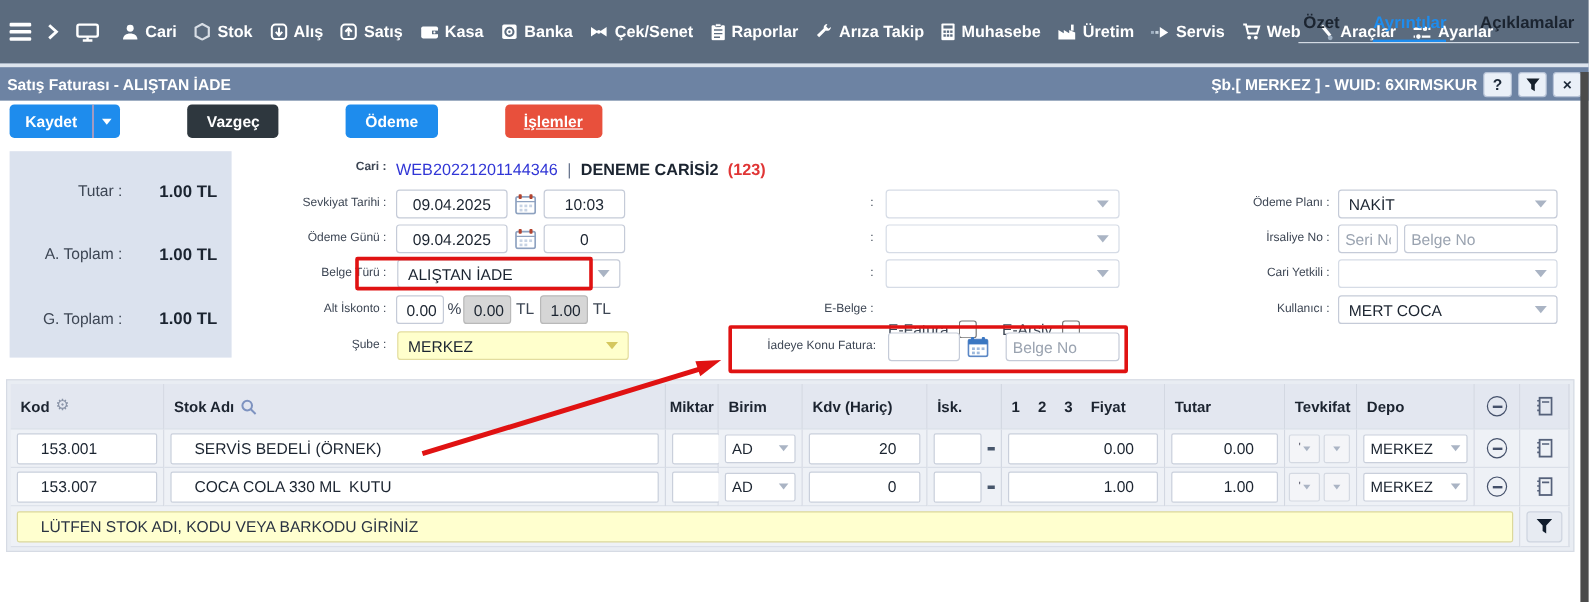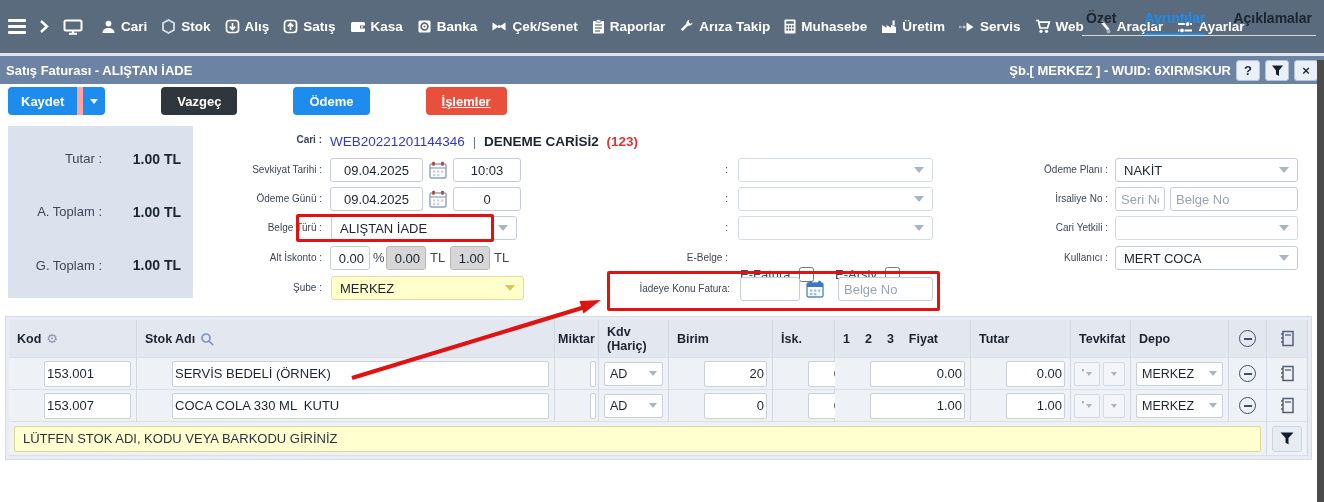--- a/index.html
+++ b/index.html
@@ -21,21 +21,21 @@
               display:flex; align-items:center; justify-content:space-between; padding:0 6px; }
   .tb-right { display:flex; align-items:center; gap:5px; }
   .tb-btn { width:24px; height:21px; background:#eaf0f8; border:1px solid #b6c2d6; border-radius:3px;
             color:#1c2838; font-weight:bold; font-size:13px; display:flex; align-items:center; justify-content:center; cursor:pointer; }
 
   
   .toolbar { position:absolute; left:0; top:84px; width:1324px; height:34px; background:#fff; display:flex; align-items:center; padding-left:8px; }
   .btn { height:28px; border-radius:4px; color:#fff; font-weight:bold; font-size:13px;
          display:flex; align-items:center; justify-content:center; cursor:pointer; padding:0 16px;margin-left:48px; }
   .btn-save-wrap { display:flex; height:28px; border-radius:4px; overflow:hidden; background:#1e8ced; margin-right:8px; cursor:pointer; }
-  .btn-save-main { padding:0 13px; color:#fff; font-weight:bold; font-size:13px; display:flex; align-items:center; border-right:6px solid #fca5a5;text-align:right; }
+  .btn-save-main { padding:0 13px; color:#fff; font-weight:bold; font-size:13px; display:flex; align-items:center; border-right:1px solid #fca5a5;text-align:right; }
   .btn-save-caret { width:22px; display:flex; align-items:center; justify-content:center; }
   .caret-down { width:0; height:0; border-left:4px solid transparent; border-right:4px solid transparent; border-top:5px solid #fff; }
   .btn-dark { background:#2e373e; margin-right:8px; }
   .btn-blue { background:#1e8ced; margin-right:8px; }
   .btn-red  { background:#e8503c;text-decoration:underline; }
   .tabs { position:absolute; right:8px; top:10px; display:flex; align-items:flex-end; gap:28px;
           border-bottom:1px solid #d3dae3; padding:0 4px; }
   .tab { font-size:14px; font-weight:bold; color:#1b2430; padding-bottom:7px; border-bottom:2px solid transparent; cursor:pointer; }
   .tab.active { color:#1e8ced; border-bottom-color:#1e8ced; }
 
@@ -75,34 +75,34 @@
   .chkrow input { width:15px; height:15px; margin-left:8px; cursor:pointer; }
 
   
   .table-wrap { position:absolute; left:5px; top:316px; width:1307px; background:#e9edf3;
                 border:1px solid #d6dbe4; padding:3px; }
   .grid { display:grid; grid-template-columns:128px 418px 44px 70px 104px 62px 136px 100px 60px 98px 38px 41px; }
   .g-cell { border-right:1px solid #d3d8e2; border-bottom:1px solid #dadfe8; display:flex; align-items:center; padding:3px 5px; background:#eef1f6; }
   .g-head { height:38px; background:#e3e7f0; font-weight:bold; font-size:12.5px; color:#1c2430; padding:0 8px; gap:5px; }
   .g-body { height:32px; }
   .cell-inp { width:100%; height:26px; border:1px solid #c9cfdb; border-radius:2px; background:#fff;
-              font-family:inherit; font-size:13px; color:#1b2430; padding:0 2px;margin-left:30px; }
+              font-family:inherit; font-size:13px; color:#1b2430; padding:0 19px; }
   .cell-inp.right { text-align:right; }
   .cell-dd { width:100%; height:24px; border:1px solid #c9cfdb; border-radius:2px; background:#fff;
              display:flex; align-items:center; justify-content:space-between; padding:0 5px; font-size:12.5px; color:#1b2430; cursor:pointer; }
   .cell-dd .chev { border-left-width:4px; border-right-width:4px; border-top-width:5px; }
   .mini-dd { height:24px; border:1px solid #d4d9e2; border-radius:2px; background:#f4f5f8;
              display:flex; align-items:center; justify-content:center; gap:2px; cursor:pointer; }
   .fiyat-head span { display:inline-block; }
   .minus-ico { width:17px; height:17px; border:1.5px solid #44506a; border-radius:50%;
                display:flex; align-items:center; justify-content:center; cursor:pointer; }
   .minus-ico div { width:8px; height:2px; background:#44506a; }
   .center-cell { justify-content:center; }
   .search-inp { width:100%; height:26px; background:#ffffcf; border:1px solid #dcd89a; border-radius:2px;
-                font-family:inherit; font-size:13px; color:#2a3342; padding:0 8px; }
+                font-family:inherit; font-size:13px; color:#2a3342; padding:0 19px; }
   .filter-btn { width:30px; height:26px; background:#e7ebf2; border:1px solid #cdd4df; border-radius:3px;
                 display:flex; align-items:center; justify-content:center; cursor:pointer; }
 
   
   .red-box { position:absolute; border:3px solid #e01212; border-radius:2px; pointer-events:none; }
   .arrow-svg { position:absolute; pointer-events:none; }
 
   .side-scroll { position:absolute; right:0; top:60px; width:7px; height:442px; background:#4b4b4b; cursor:pointer; }
   .gear-glyph { font-family:"DejaVu Sans",sans-serif; font-size:13px; color:#8a94a8; font-weight:normal; cursor:pointer; }
 </style>
@@ -427,24 +427,24 @@
       <span>Stok Adı</span>
       <svg width="14" height="14">
           <circle cx="6" cy="6" r="4" fill="none" stroke="#7e93c0" stroke-width="1.7"></circle>
           <line x1="9" y1="9" x2="13" y2="13" stroke="#7e93c0" stroke-width="1.7"></line>
         </svg>
     </div>
     <div class="g-cell g-head" style="justify-content:center;padding:0 2px">
         <span>Miktar</span>
       </div>
     <div class="g-cell g-head">
+        <span>Birim</span>
+      </div>
+    <div class="g-cell g-head">
         <span>Kdv (Hariç)</span>
-      </div>
-    <div class="g-cell g-head">
-        <span>Birim</span>
       </div>
     <div class="g-cell g-head">
         <span>İsk.</span>
       </div>
     <div class="g-cell g-head fiyat-head" style="gap:15px">
       <span>1</span>
       <span>2</span>
       <span>3</span>
       <span>Fiyat</span>
     </div>

